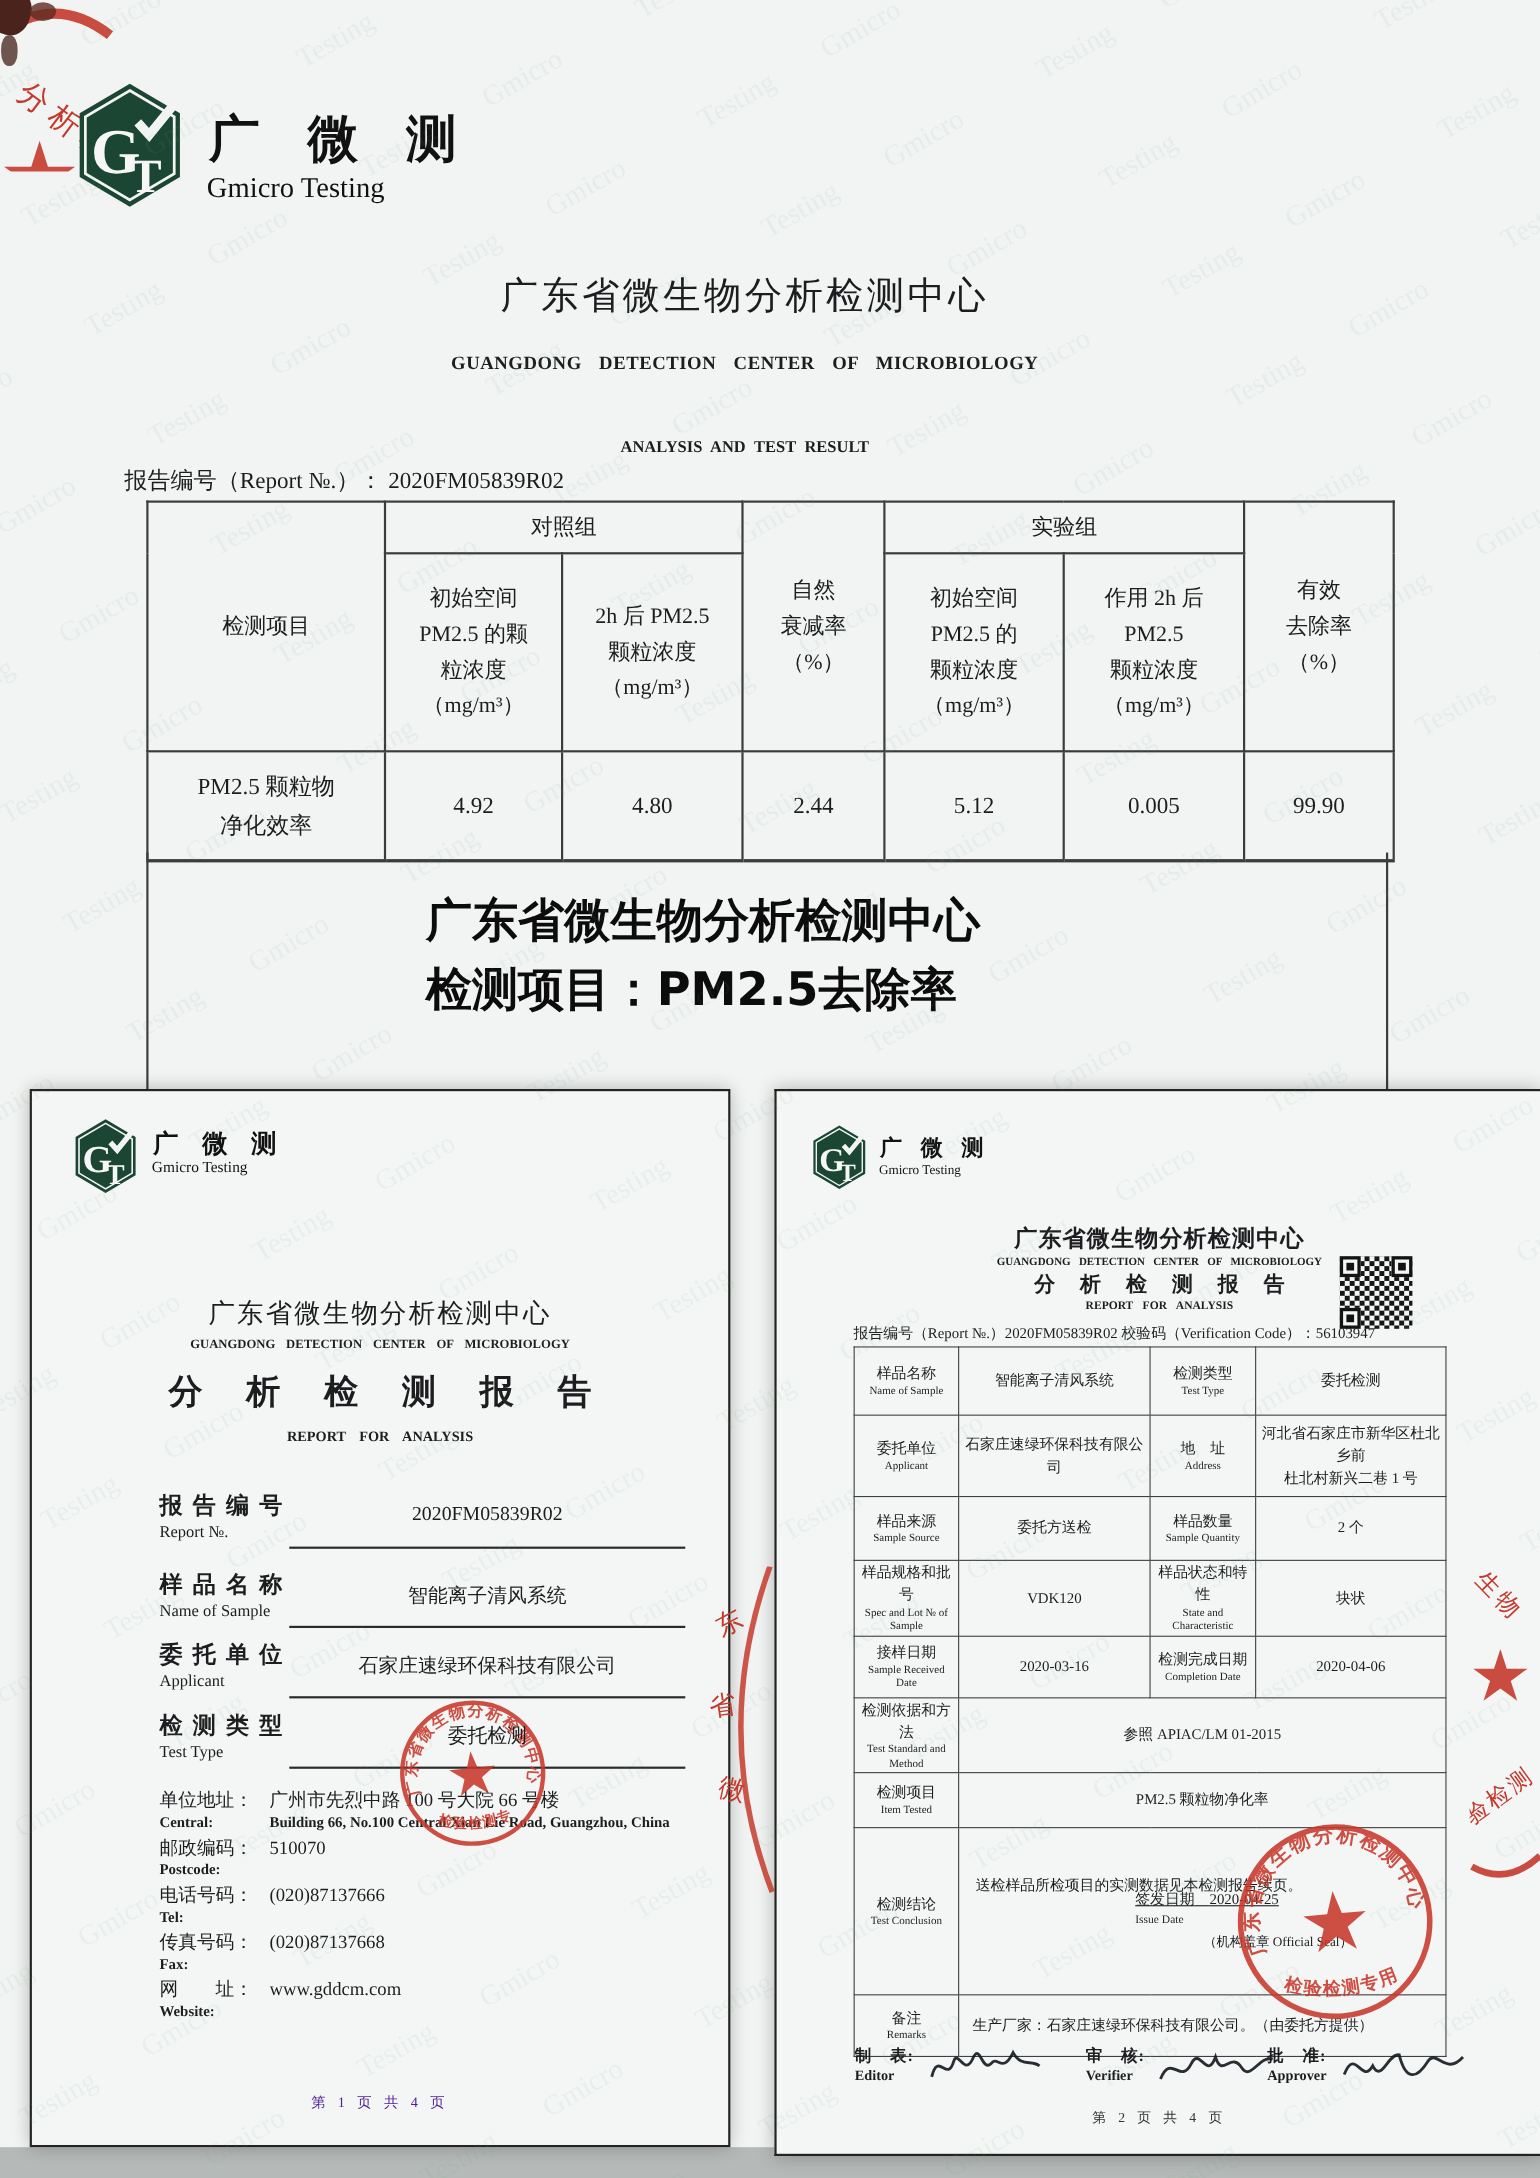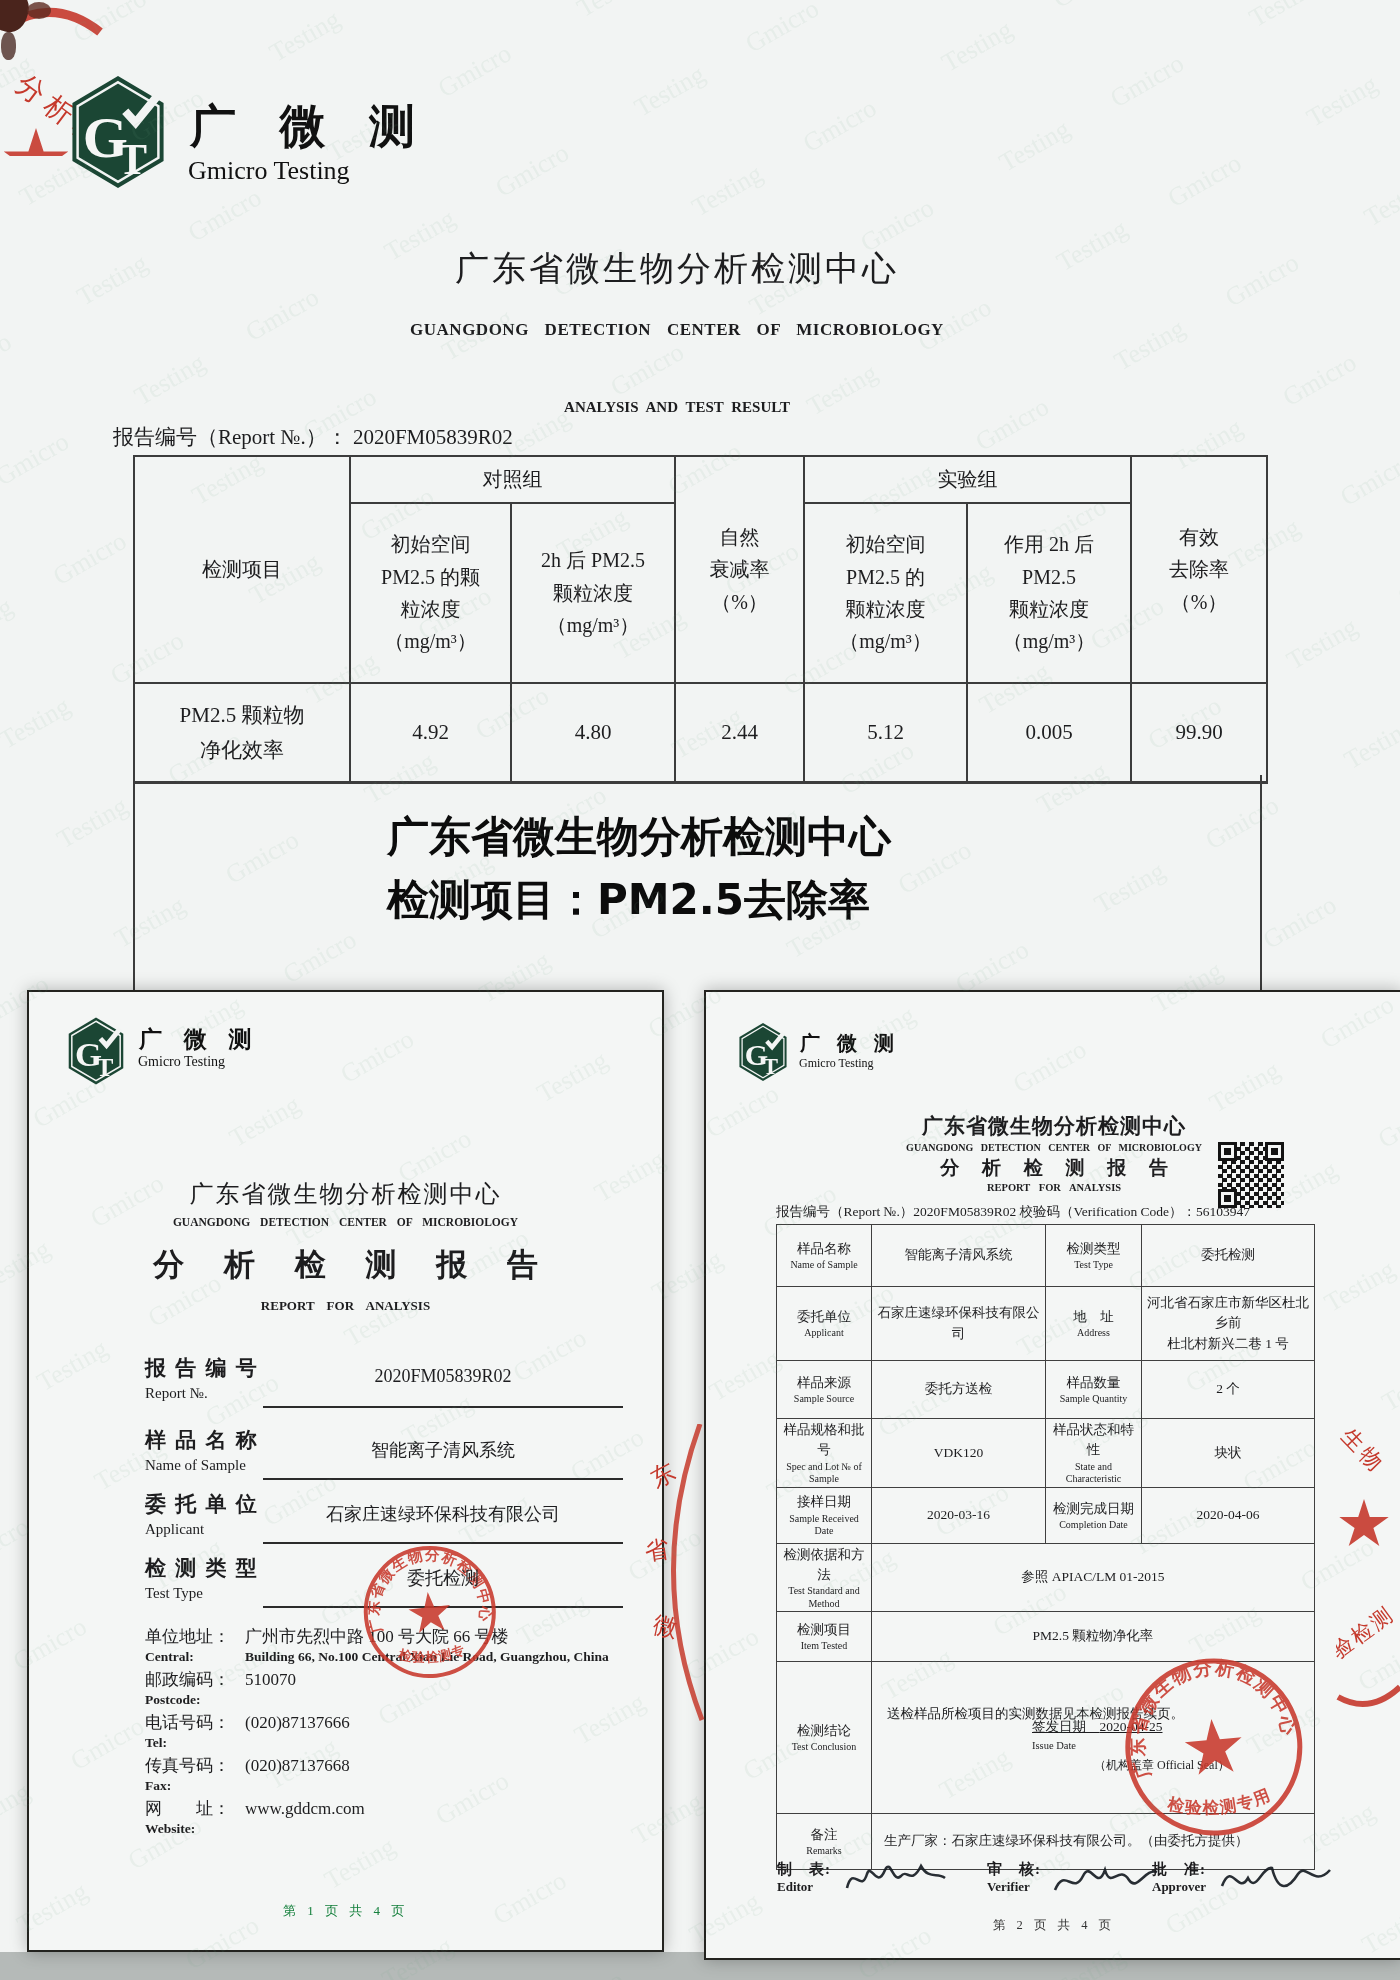--- a/index.html
+++ b/index.html
@@ -43,21 +43,21 @@
   .cov-title-en{top:306px;font-size:13px;font-weight:bold;word-spacing:9px;}
   .f-row{position:absolute;left:116px;width:478px;height:52px;}
   .f-cn{position:absolute;left:0;top:0;font-size:21px;font-weight:bold;letter-spacing:2px;white-space:nowrap;}
   .f-en{position:absolute;left:0;top:31px;font-size:15px;font-weight:normal;white-space:nowrap;}
   .f-val{position:absolute;left:118px;right:0;top:12px;text-align:center;font-size:18px;z-index:3;}
   .f-ul{position:absolute;left:118px;right:0;bottom:-2px;border-bottom:2px solid #2b2b2b;}
   #contact{left:116px;top:630px;width:505px;}
   .c-cn{font-size:17px;font-weight:normal;margin-top:5px;line-height:20px;white-space:nowrap;}
   .c-en{font-size:13.5px;font-weight:bold;margin-top:1px;line-height:17px;white-space:nowrap;}
   .c-lab{display:inline-block;width:100px;}
-  .cov-footer{top:910px;font-size:13px;letter-spacing:4px;color:#15803d;}
+  .cov-footer{top:910px;font-size:13px;letter-spacing:4px;color:#4c1d95;}
 
   
   #sheet-report .ctr{left:0;right:0;}
   .rep-org{top:120px;font-size:21px;font-weight:600;letter-spacing:1px;}
   .rep-org-en{top:150px;font-size:10px;font-weight:bold;word-spacing:5px;}
   .rep-title{top:163px;font-size:19px;font-weight:bold;letter-spacing:9px;text-indent:9px;}
   .rep-title-en{top:190px;font-size:10.5px;font-weight:bold;word-spacing:6px;}
   #rep-line{left:70px;top:211px;font-size:13.5px;}
   table.rep{position:absolute;left:70px;top:232px;width:538px;border-collapse:collapse;table-layout:fixed;font-size:13.5px;}
   table.rep td{border:1.6px solid #3f3f3f;text-align:center;vertical-align:middle;white-space:pre-line;line-height:1.5;padding:1px 3px;}

